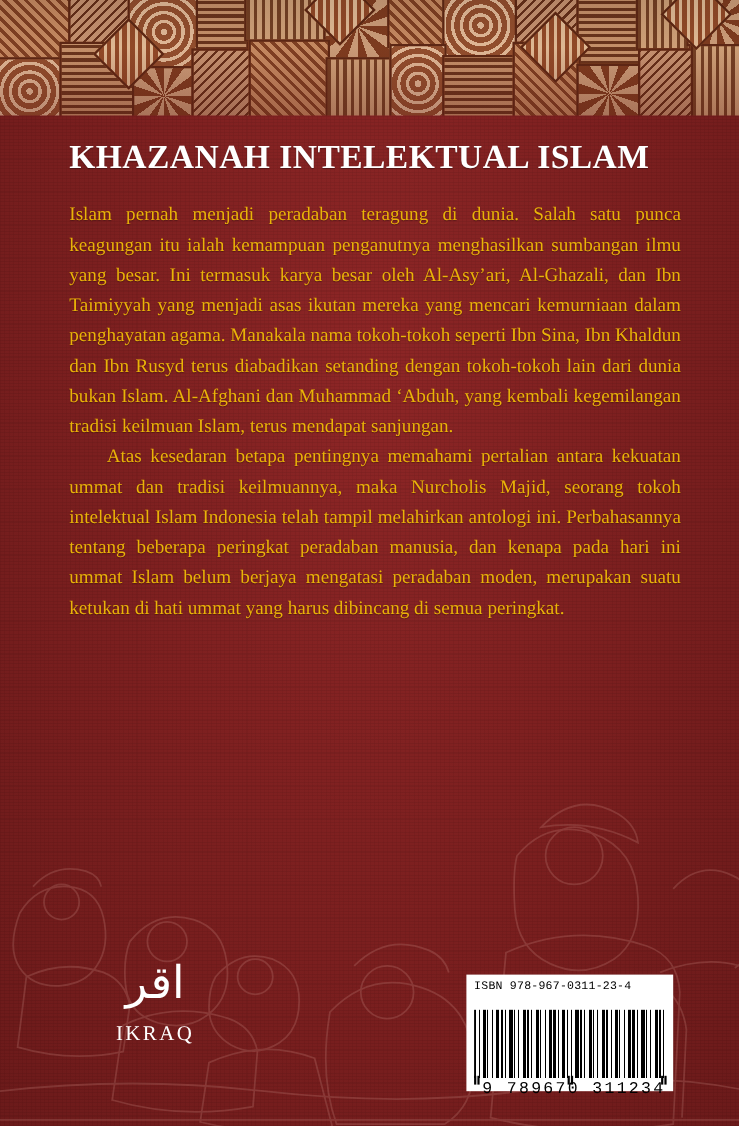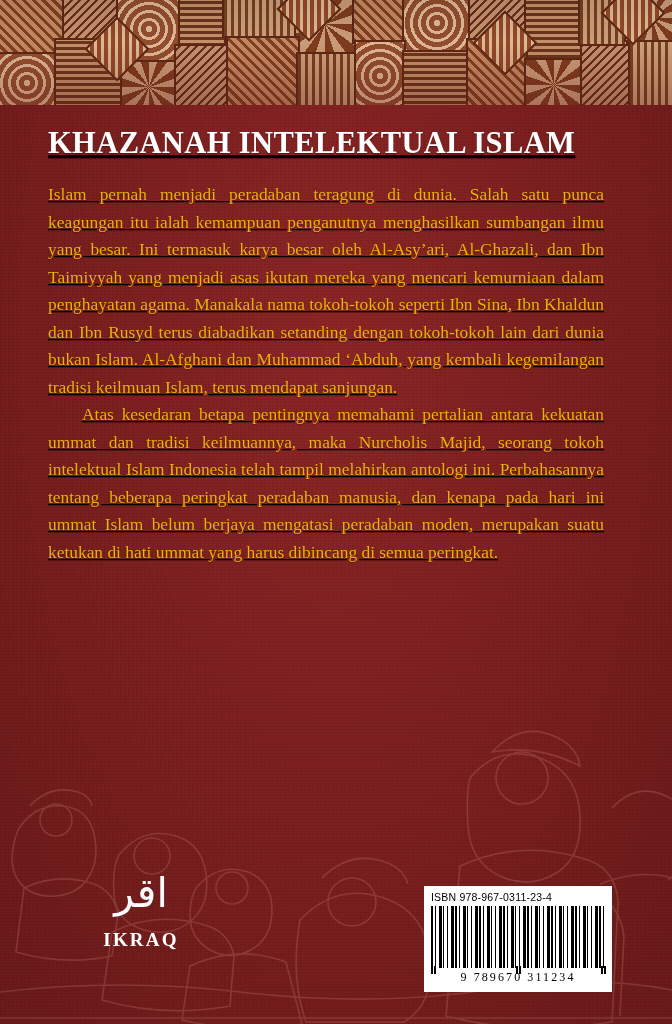--- a/index.html
+++ b/index.html
@@ -108,24 +108,23 @@
     top: 620px;
     width: 672px;
     height: 404px;
     opacity: .30;
     pointer-events: none;
   }
 
   
   .content {
     position: absolute;
-    left: 48px;
+    left: 63px;
     top: 126px;
     width: 556px;
-    text-decoration: underline;
   }
   .book-title {
     color: #ffffff;
     font-size: 30.5px;
     letter-spacing: .4px;
     font-weight: bold;
     margin: 0 0 20px 0;
     text-align: left;
     text-shadow: 0 1px 1px rgba(0,0,0,.35);
   }
@@ -152,67 +151,67 @@
   }
   .publisher .mark {
     font-size: 41px;
     line-height: 52px;
     font-family: "DejaVu Sans", sans-serif;
     letter-spacing: 0;
   }
   .publisher .name {
     font-size: 19px;
     letter-spacing: 2.2px;
-    font-weight: bold;
+    font-weight: normal;
     margin-top: 10px;
     font-family: "Liberation Serif", serif;
   }
 
   
   .barcode-box {
     position: absolute;
     left: 424px;
     top: 886px;
     width: 188px;
     height: 106px;
     background: #ffffff;
     box-sizing: border-box;
     padding: 5px 7px 3px 7px;
   }
   .barcode-box .isbn-text {
-    font-family: Liberation Sans, sans-serif;
+    font-family: Liberation Mono, monospace;
     font-size: 10.5px;
     color: #000;
     letter-spacing: .2px;
-    margin-bottom: 3px;
+    margin-bottom: 15px;
   }
   .bars {
     position: relative;
     height: 62px;
     width: 174px;
     background:
       repeating-linear-gradient(90deg,
         #000 0 2px, #fff 2px 4px, #000 4px 5px, #fff 5px 8px,
         #000 8px 11px, #fff 11px 12px, #000 12px 13px, #fff 13px 16px,
         #000 16px 17px, #fff 17px 20px, #000 20px 23px, #fff 23px 24px);
   }
   .bars .guard {
     position: absolute;
     bottom: -6px;
     width: 2px;
     height: 8px;
     background: #000;
   }
   .barcode-digits {
-    font-family: Liberation Serif, serif;
-    font-size: 12px;
+    font-family: Liberation Mono, monospace;
+    font-size: 15px;
     letter-spacing: 2.1px;
     color: #000;
     margin-top: 2px;
-    text-align: center;
+    text-align: right;
   }
 </style>
 </head>
 <body>
 
 <div class="page">
 
   <div class="top-band">
     <div class="cell a" style="left:-4px;  top:-6px;  width:70px;  height:64px;"></div>
     <div class="cell b" style="left:62px;  top:-6px;  width:58px;  height:48px;"></div>

